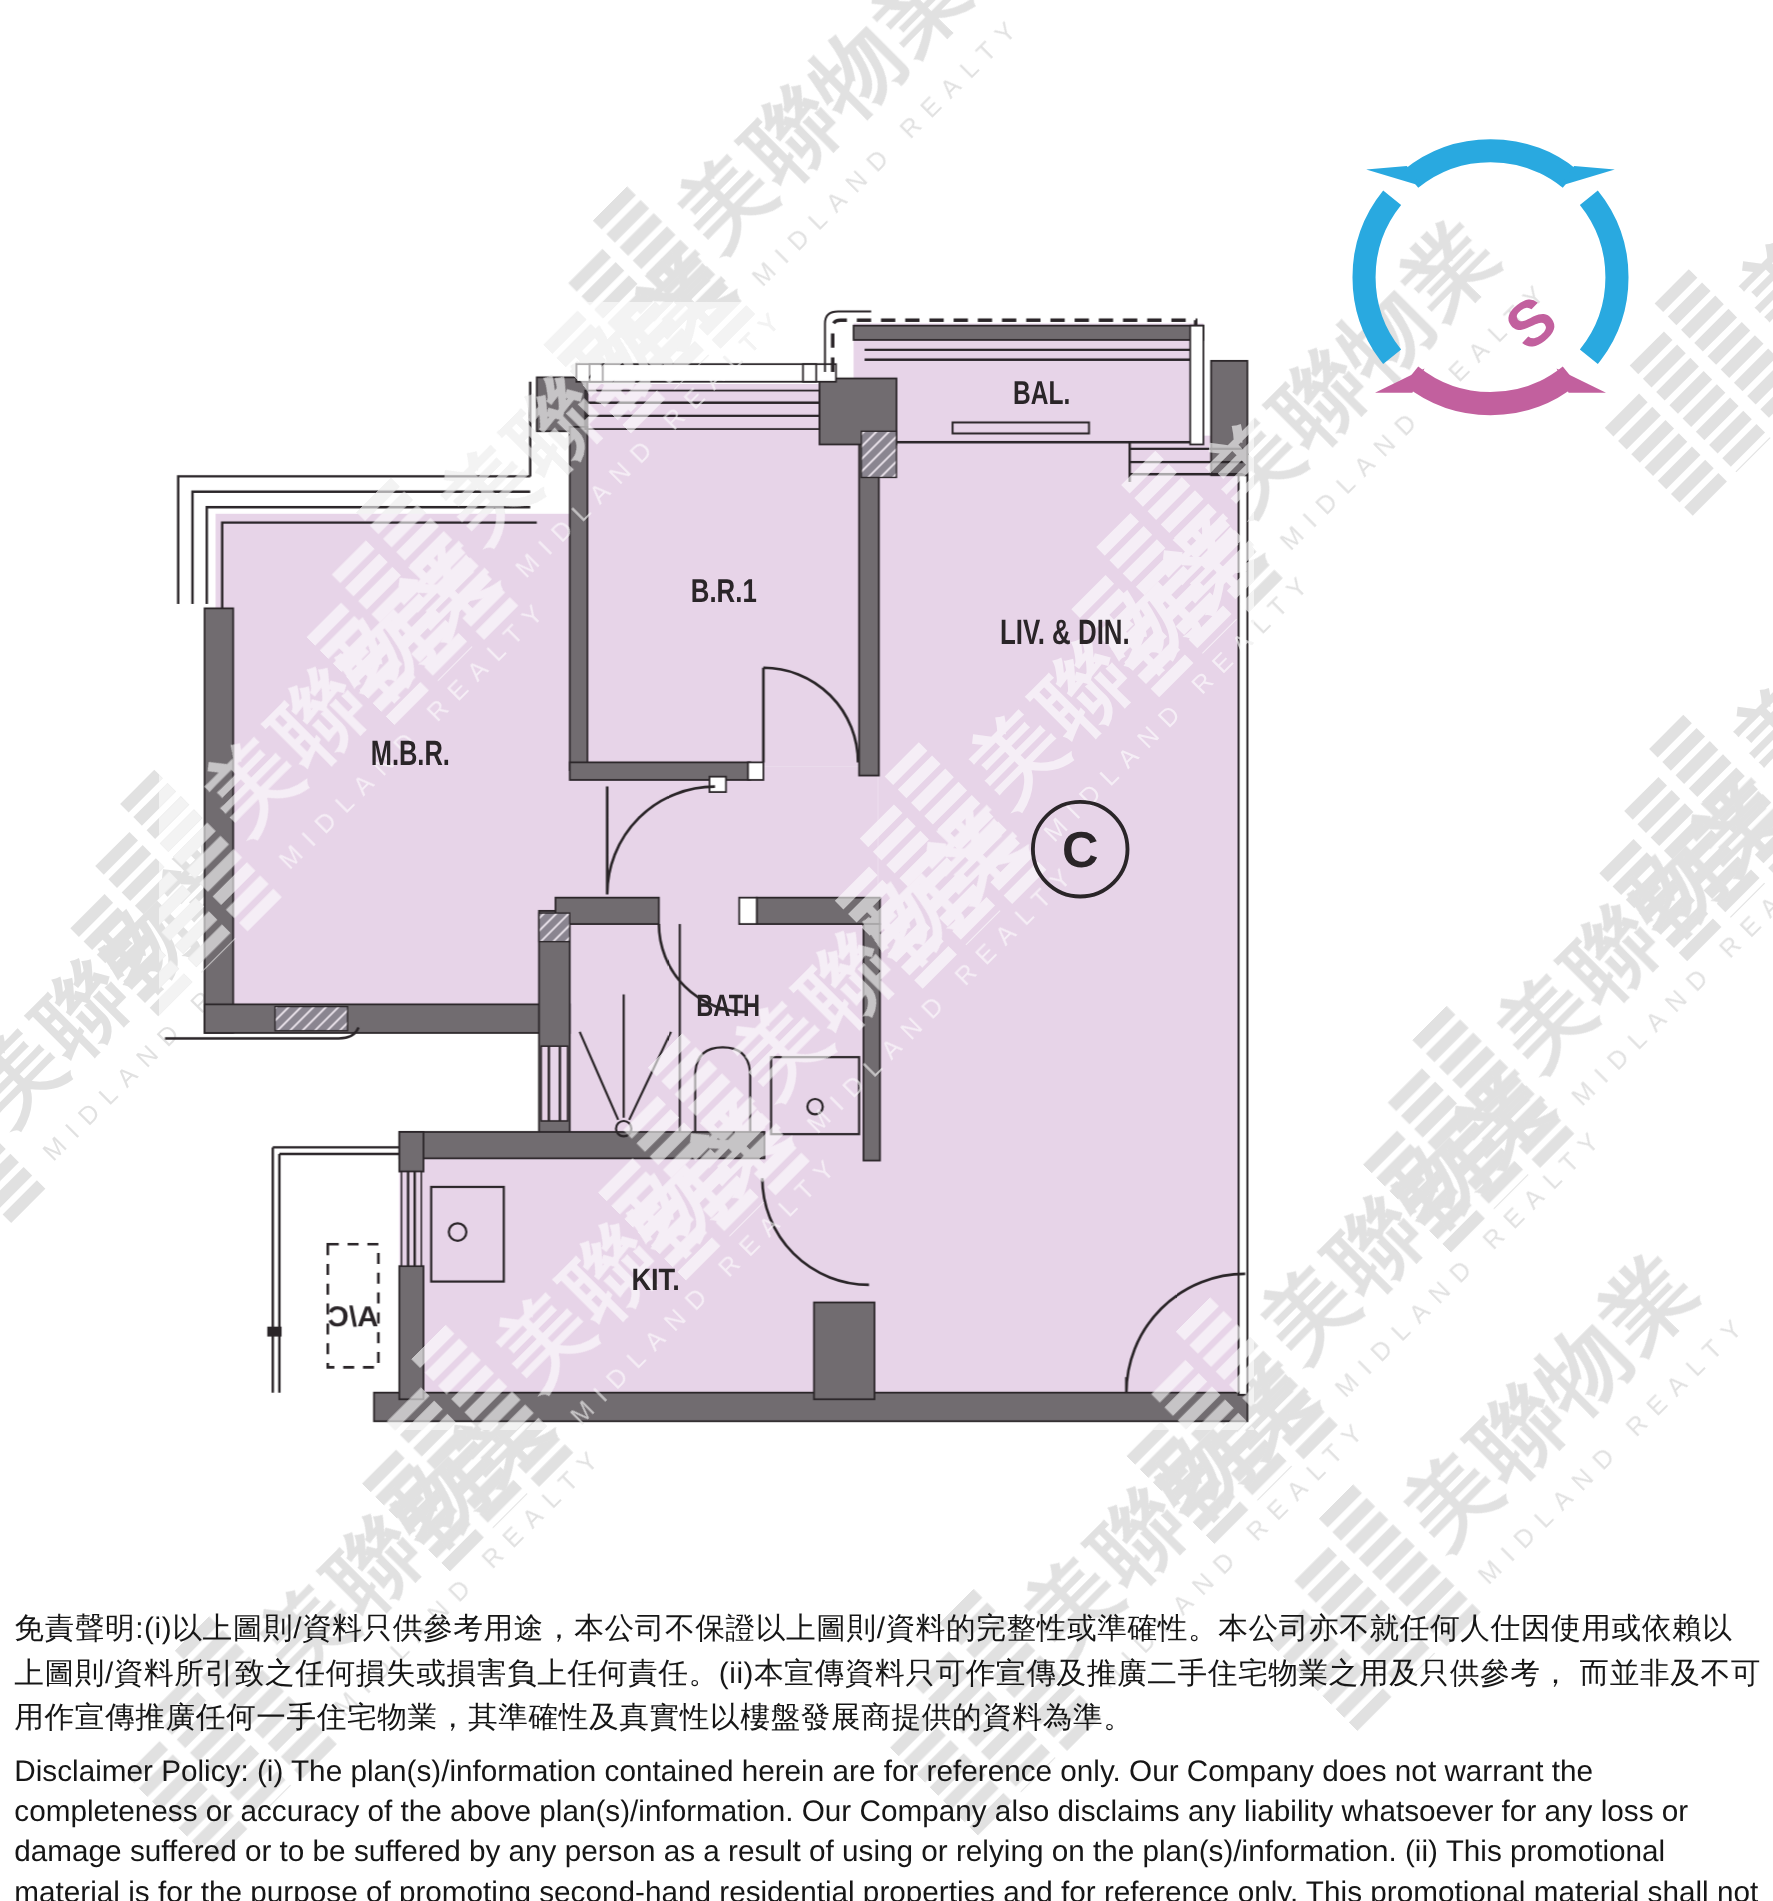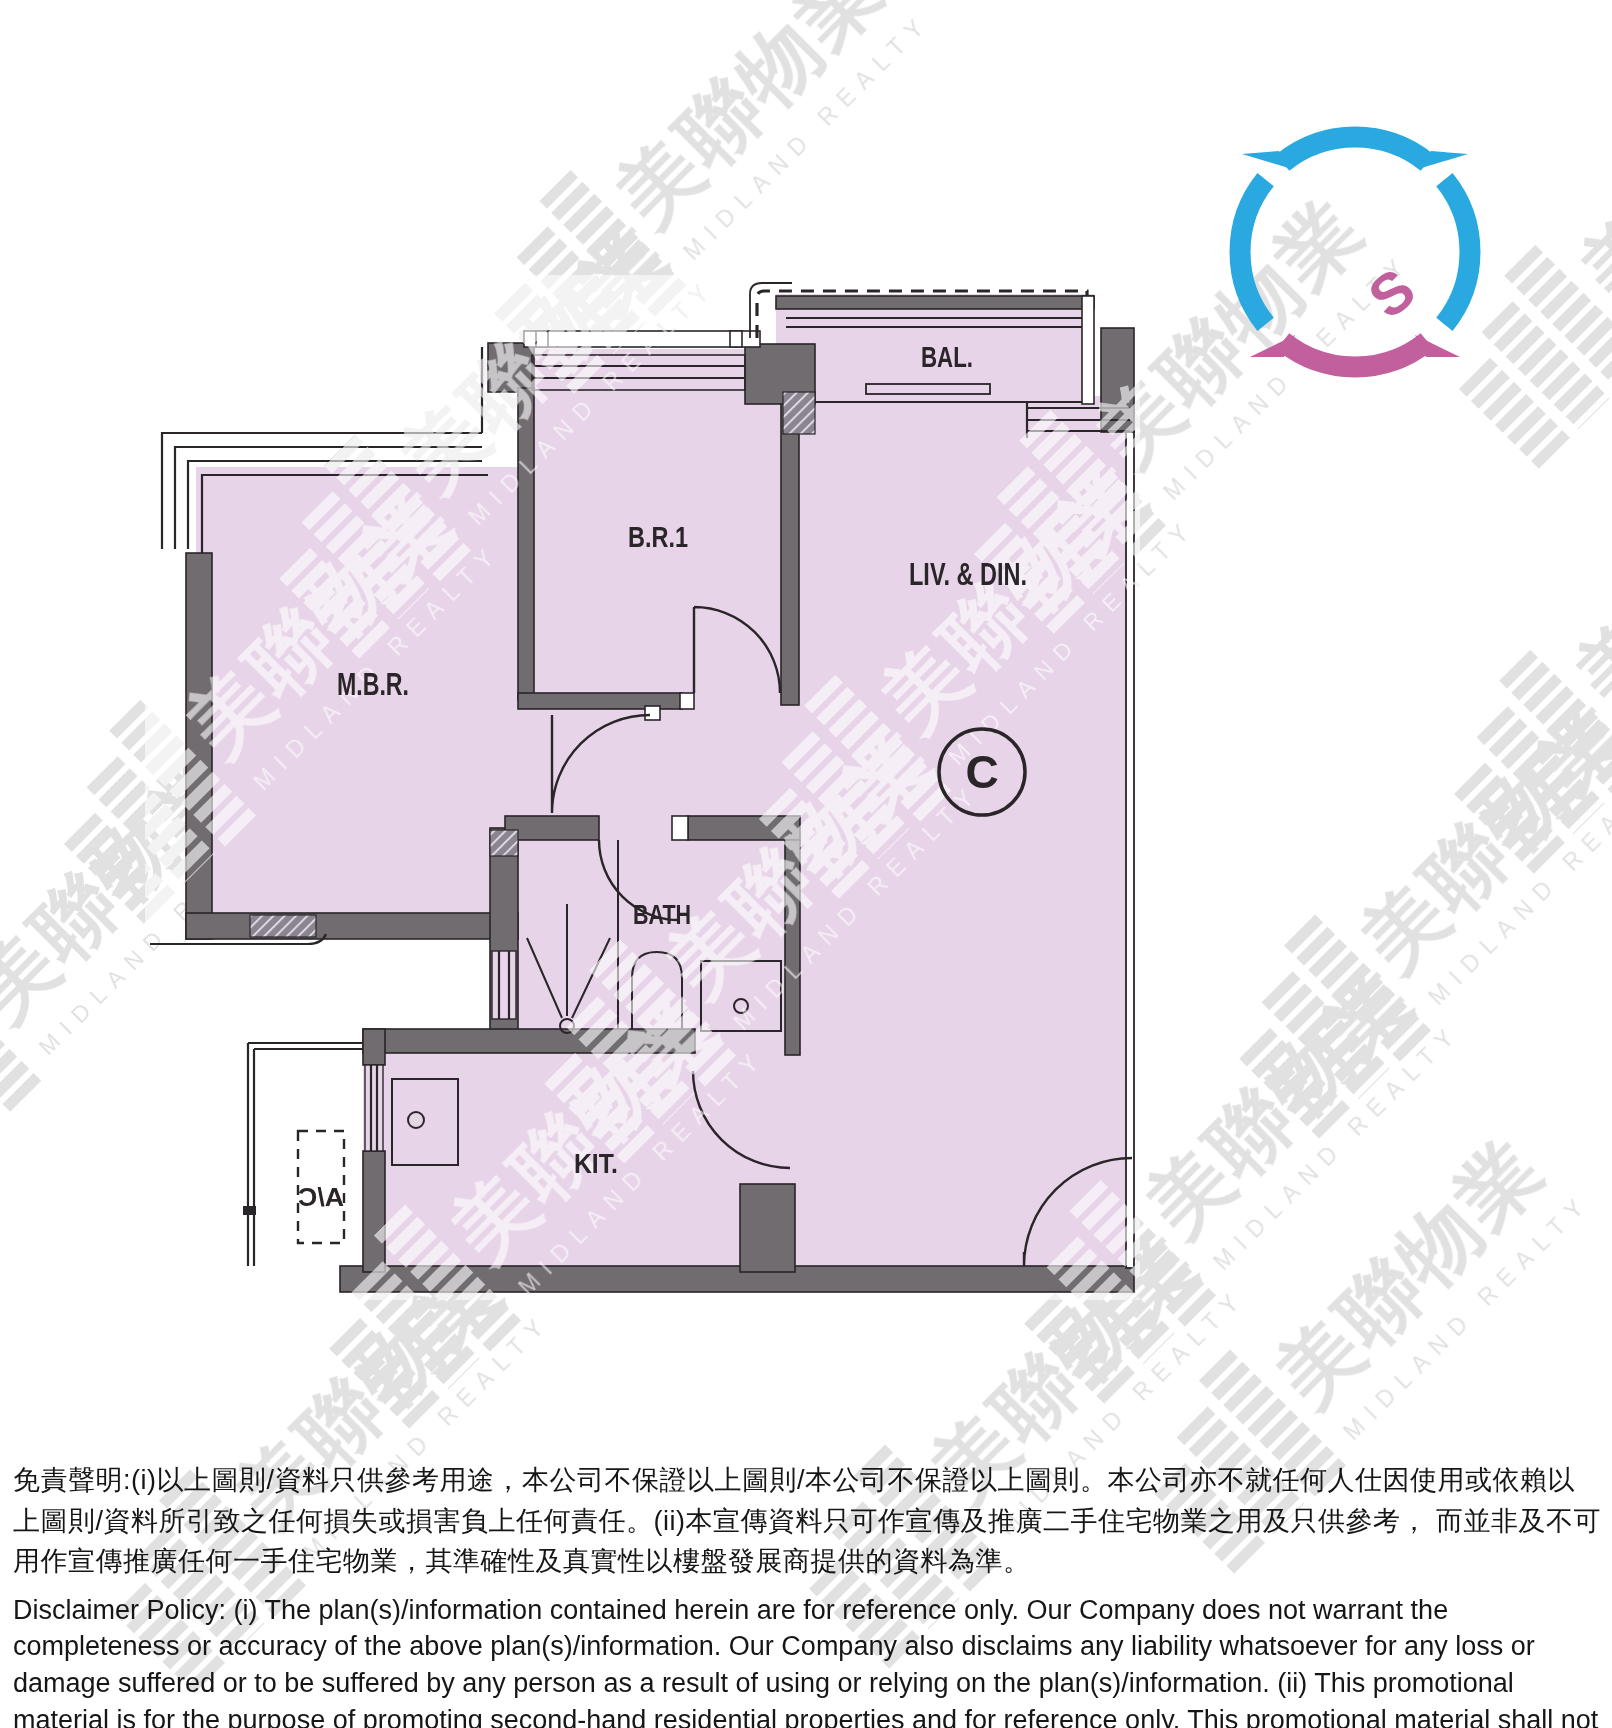--- a/index.html
+++ b/index.html
@@ -220,16 +220,16 @@
     </g>
     <g fill="#c2609e">
       <polygon points="1415,335 1426,357 1460,357"></polygon>
       <polygon points="1295,335 1284,357 1250,357"></polygon>
     </g>
     <text x="1393" y="313" font-size="58" font-weight="700" fill="#c2609e" text-anchor="middle" transform="rotate(-38 1393 295)">S</text>
   </g>
 </svg>
 
 <div class="disclaimer">
-  <p class="zh">免責聲明:(i)以上圖則/資料只供參考用途，本公司不保證以上圖則/本公司不保證以上圖則。本公司亦不就任何人仕因使用或依賴以上圖則/資料所引致之任何損失或損害負上任何責任。(ii)本宣傳資料只可作宣傳及推廣二手住宅物業之用及只供參考， 而並非及不可用作宣傳推廣任何一手住宅物業，其準確性及真實性以樓盤發展商提供的資料為準。</p>
+  <p class="zh">免責聲明:(i)以上圖則/資料只供參考用途，本公司不保證以上圖則/資料的完整性或準確性。本公司亦不就任何人仕因使用或依賴以上圖則/資料所引致之任何損失或損害負上任何責任。(ii)本宣傳資料只可作宣傳及推廣二手住宅物業之用及只供參考， 而並非及不可用作宣傳推廣任何一手住宅物業，其準確性及真實性以樓盤發展商提供的資料為準。</p>
   <p class="en">Disclaimer Policy: (i) The plan(s)/information contained herein are for reference only. Our Company does not warrant the completeness or accuracy of the above plan(s)/information. Our Company also disclaims any liability whatsoever for any loss or damage suffered or to be suffered by any person as a result of using or relying on the plan(s)/information. (ii) This promotional material is for the purpose of promoting second-hand residential properties and for reference only. This promotional material shall not be used for the purpose of promoting first-hand residential properties. The accuracy and truth of the information contained in this promotional material shall be subject to information provided by the developers.</p>
 </div>
 </div>
 
 </body></html>

